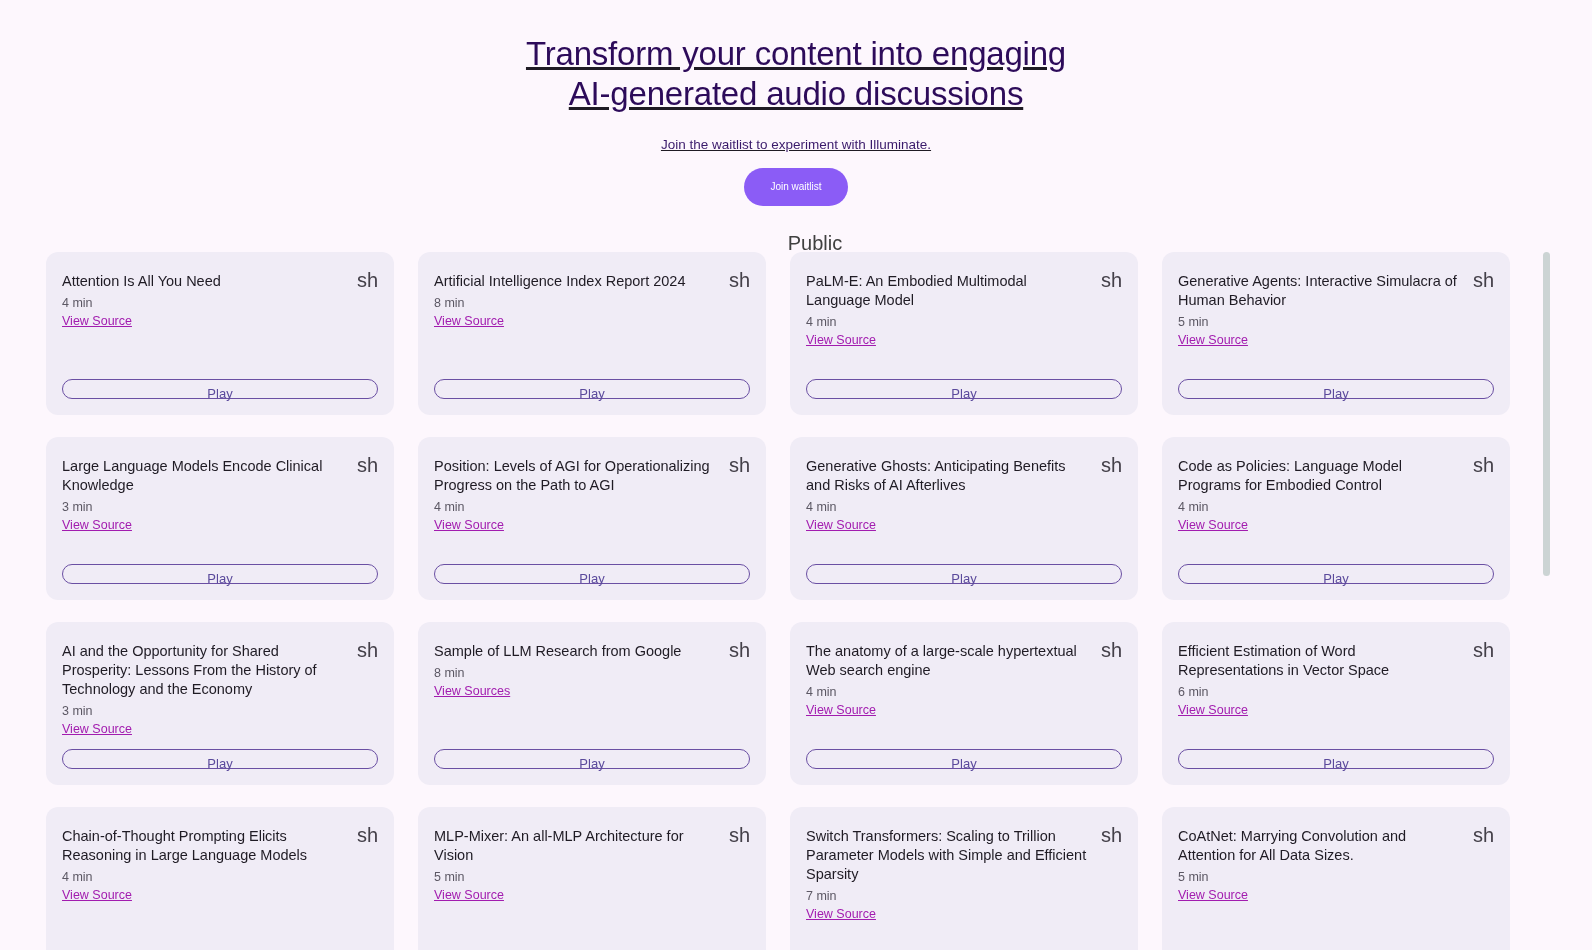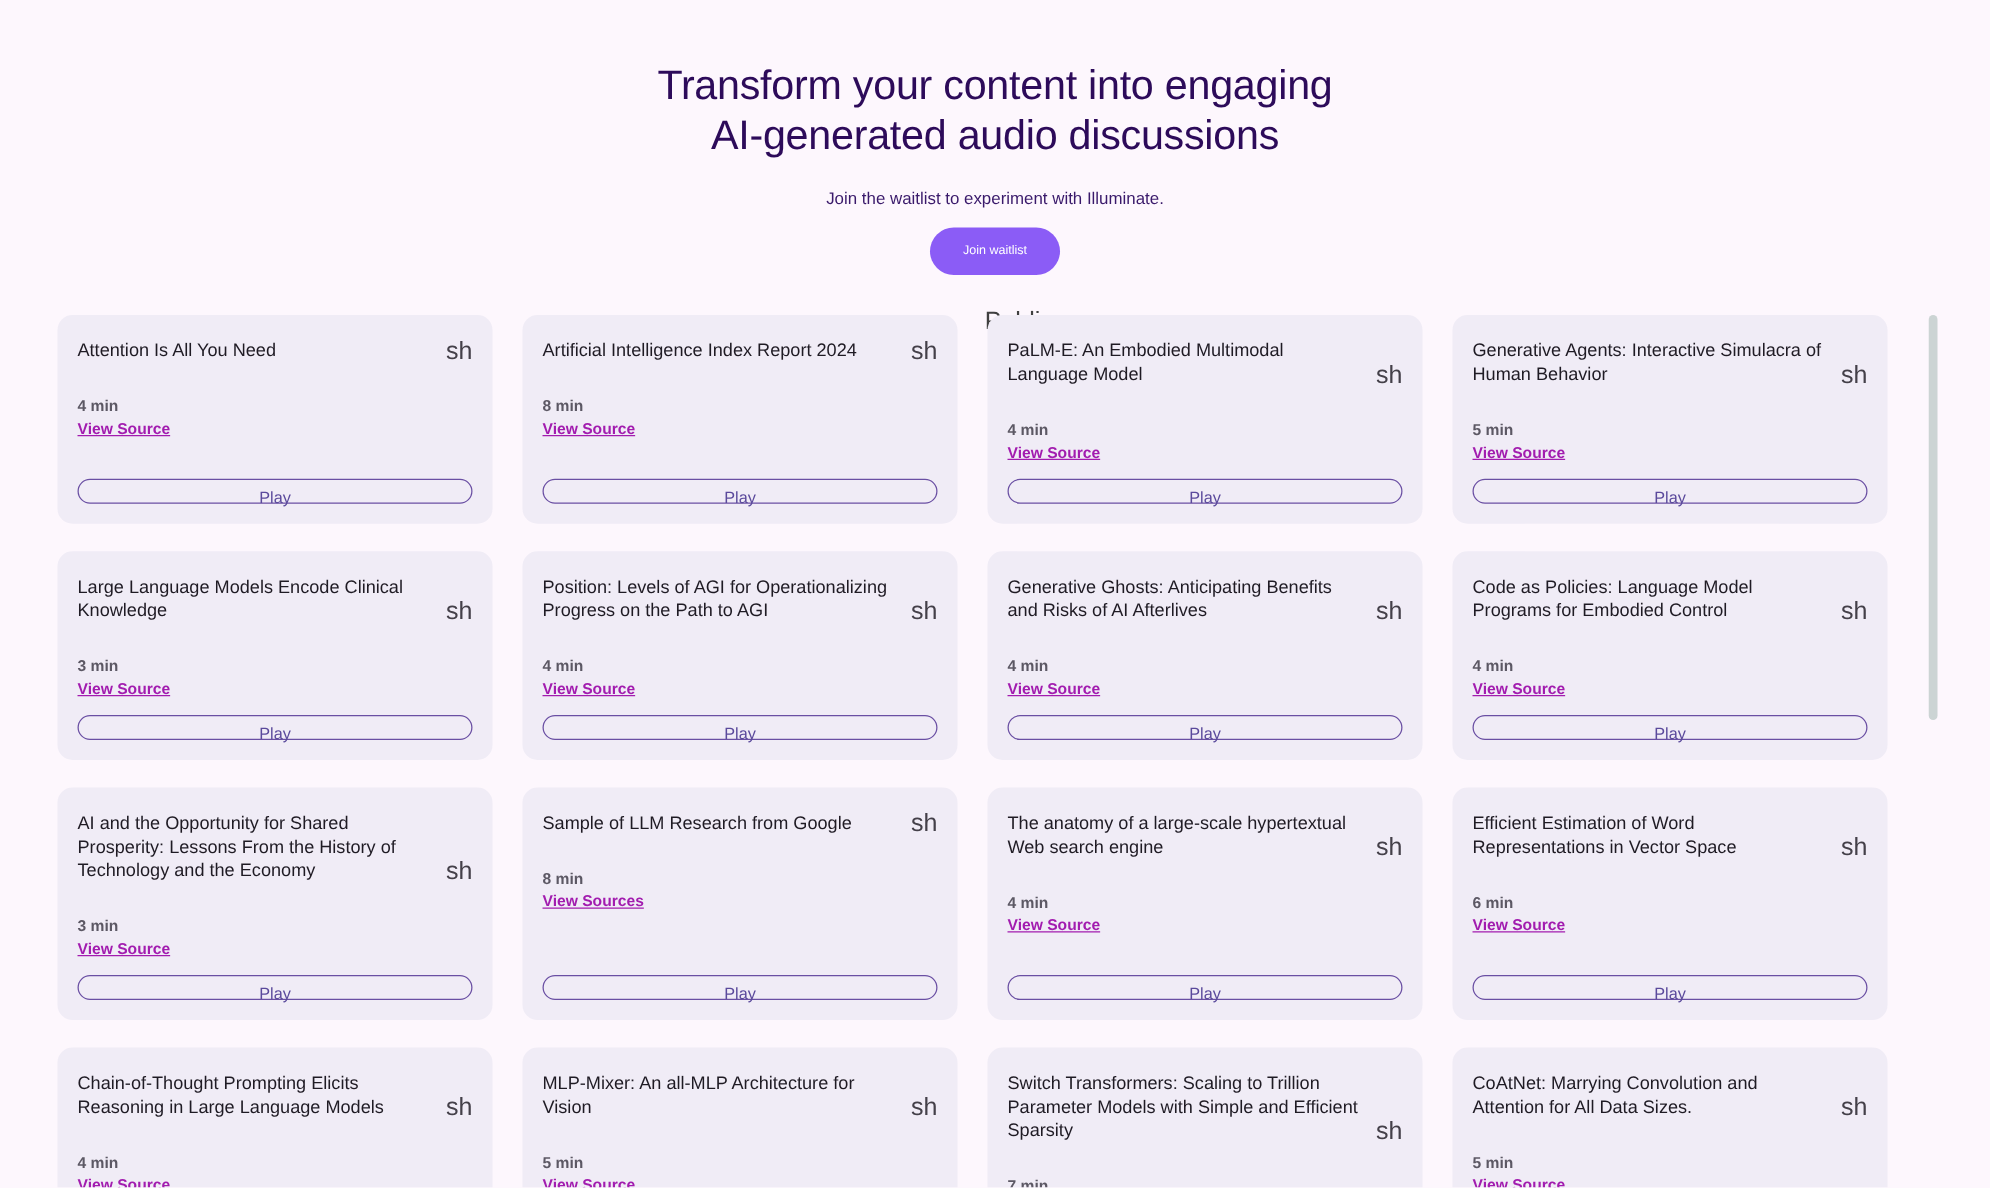--- a/index.html
+++ b/index.html
@@ -13,22 +13,23 @@
 
   body {
     background: #fdf7fd;
     font-family: "Liberation Sans", sans-serif;
     color: #1f1b24;
     position: relative;
   }
 
   
   .hero {
-    padding-top: 48px;
+    padding-top: 34px;
     text-align: center;
+    text-decoration: underline;
   }
 
   .hero-title {
     font-size: 33px;
     line-height: 40px;
     font-weight: 400;
     color: #2d0b5a;
     letter-spacing: -0.2px;
   }
 
@@ -89,21 +90,21 @@
     background: #f0ecf6;
     border-radius: 12px;
     padding: 20px 16px 16px 16px;
     display: flex;
     flex-direction: column;
     min-height: 163px;
   }
 
   .card-head {
     display: flex;
-    align-items: flex-end;
+    align-items: flex-start;
     justify-content: space-between;
     gap: 10px;
   }
 
   .card-title {
     font-size: 14.5px;
     line-height: 19px;
     color: #1f1b24;
     font-weight: 400;
     flex: 1 1 auto;
@@ -113,22 +114,21 @@
     font-size: 20px;
     line-height: 20px;
     color: #444049;
     flex: 0 0 auto;
     cursor: pointer;
     margin-top: -2px;
     font-family: "Liberation Sans", sans-serif;
   }
 
   .card-meta {
-    margin-top: 26px;
-    font-weight: bold;
+    margin-top: 4px;
   }
 
   .card-duration {
     font-size: 12.5px;
     line-height: 16px;
     color: #5c5864;
   }
 
   .card-source {
     display: inline-block;

